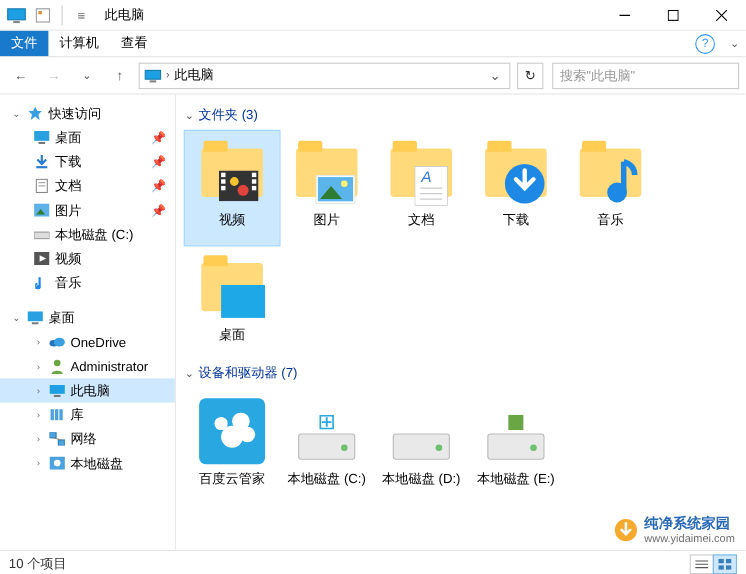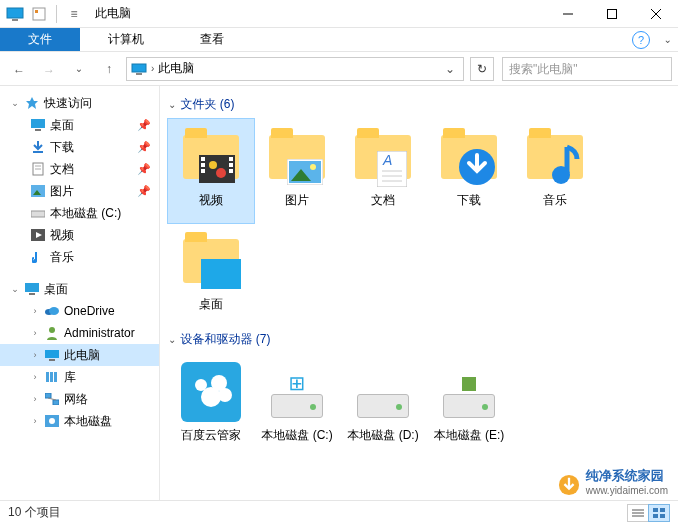--- a/index.html
+++ b/index.html
@@ -9,21 +9,21 @@
 .titlebar { height: 28px; display: flex; align-items: center; border-bottom: 1px solid #e5e5e5; background: #fff; }
 .titlebar .qbtns { display: flex; align-items: center; gap: 2px; padding: 0 4px; }
 .titlebar .qbtns .qicon { width: 22px; height: 22px; display: flex; align-items: center; justify-content: center; }
 .titlebar .sep { width: 1px; height: 18px; background: #ccc; margin: 0 4px; }
 .titlebar .title { margin-left: 6px; font-size: 12px; }
 .titlebar .winbtns { margin-left: auto; display: flex; }
 .titlebar .winbtns .wbtn { width: 44px; height: 28px; display: flex; align-items: center; justify-content: center; }
 
 
 .menubar { height: 24px; display: flex; align-items: stretch; background: #fff; border-bottom: 1px solid #e5e5e5; position: relative; }
-.menubar .tab { padding: 0 28px; display: flex; align-items: center; font-size: 12px; }
+.menubar .tab { padding: 0 10px; display: flex; align-items: center; font-size: 12px; }
 .menubar .tab.file { background: #1979ca; color: #fff; }
 .menubar .helpbtn { position: absolute; right: 28px; top: 3px; width: 18px; height: 18px; border: 1px solid #3399ff; border-radius: 50%; color: #3399ff; font-size: 11px; display: flex; align-items: center; justify-content: center; }
 .menubar .caret { position: absolute; right: 6px; top: 6px; color: #555; font-size: 10px; }
 
 
 .navbar { height: 34px; display: flex; align-items: center; padding: 4px 6px; gap: 4px; border-bottom: 1px solid #e5e5e5; }
 .navbar .navbtn { width: 26px; height: 26px; display:flex; align-items:center; justify-content:center; color: #555; }
 .navbar .navbtn.disabled { color: #bbb; }
 .addr { flex: 1; height: 24px; border: 1px solid #ccc; display: flex; align-items: center; padding: 0 4px; gap: 4px; }
 .addr .crumb { display: flex; align-items: center; gap: 4px; font-size: 12px; }
@@ -64,21 +64,21 @@
 .baidu { width:60px; height:60px; background:#29a7e1; border-radius:6px; display:flex; align-items:center; justify-content:center; }
 .baidu svg circle, .baidu svg path { fill:#fff; }
 
 
 .status { height: 24px; border-top: 1px solid #e5e5e5; display:flex; align-items:center; padding: 0 8px; font-size: 12px; color:#333; }
 .status .viewbtns { margin-left:auto; display:flex; gap:0; }
 .status .viewbtns .vb { width:22px; height:18px; border:1px solid #ccc; display:flex; align-items:center; justify-content:center; margin-left:-1px; }
 .status .viewbtns .vb.active { background:#cde8ff; border-color:#7ab7e6; }
 
 
-.watermark { position:absolute; right:10px; bottom:26px; display:flex; align-items:flex-end; gap:6px; opacity:0.95; }
+.watermark { position:absolute; right:10px; bottom:26px; display:flex; align-items:center; gap:6px; opacity:0.95; }
 .watermark .logo { width:22px; height:22px; }
 .watermark .txt { font-size:13px; color:#1d62b3; font-weight:bold; }
 .watermark .url { font-size:10px; color:#666; display:block; }
 
 svg { display:block; }
 </style>
 </head>
 <body>
 
 <div class="titlebar">
@@ -301,21 +301,21 @@
             </svg>
           </span>
           <span>本地磁盘</span>
         </div>
     </div>
   </div>
 
   <div class="content">
     <div class="section-head">
       <span class="tw">⌄</span>
-      <span>文件夹 (6)</span>
+      <span>文件夹 (3)</span>
     </div>
     <div class="grid">
       <div class="tile selected">
         <div class="big">
             <div class="folder"></div>
             <svg width="36" height="28" style="position:absolute;bottom:6px;right:8px;">
               <rect x="0" y="0" width="36" height="28" fill="#333"></rect>
               <rect x="2" y="2" width="4" height="4" fill="#fff"></rect>
               <rect x="2" y="8" width="4" height="4" fill="#fff"></rect>
               <rect x="2" y="14" width="4" height="4" fill="#fff"></rect>

